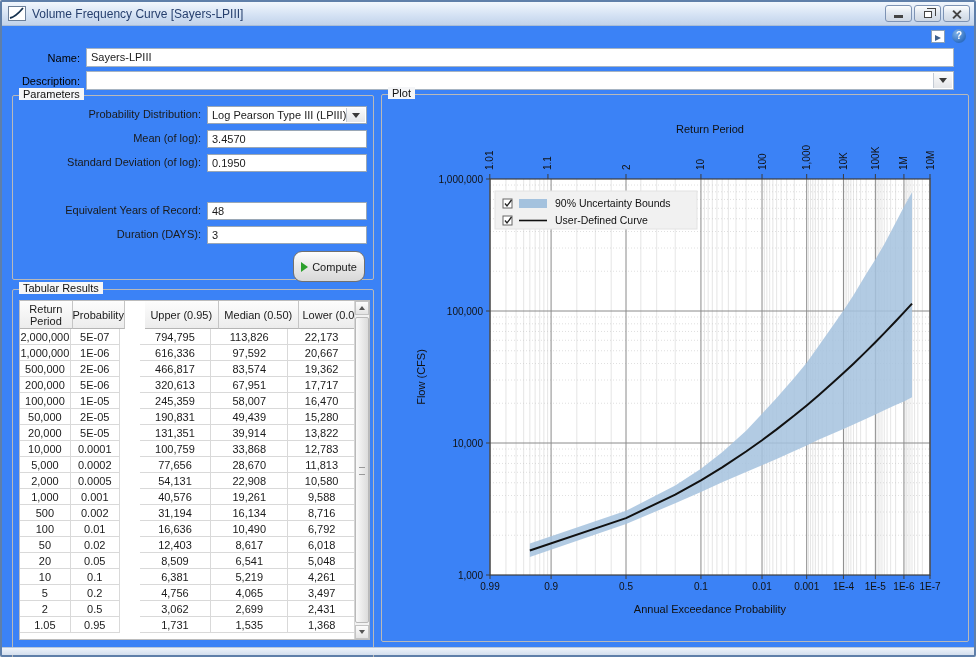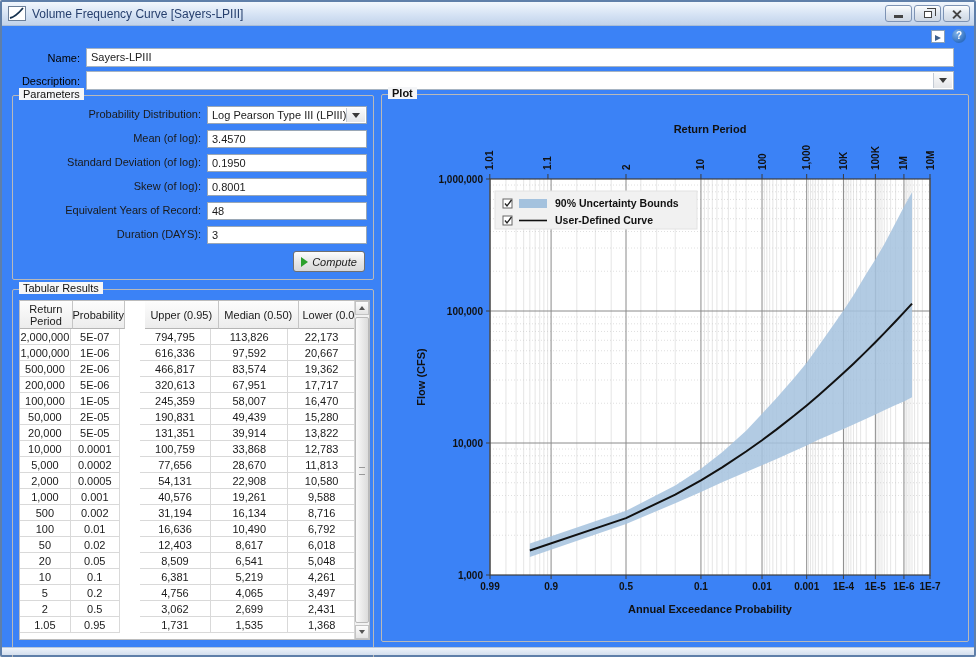--- a/index.html
+++ b/index.html
@@ -57,24 +57,24 @@
   .tri-down { width:0; height:0; border-left:4px solid transparent; border-right:4px solid transparent; border-top:5px solid #3a3a3a; }
   
   .group { position:absolute; border:1px solid #b9b9b9; border-radius:2px; }
   .group-title { position:absolute; top:-8px; left:6px; background:#f5f6f8; padding:0 4px; color:#111; }
   
   .prow { position:absolute; height:18px; }
   .plabel { position:absolute; left:0; width:188px; text-align:right; top:2px; }
   .pfield { position:absolute; left:194px; width:160px; top:0; height:18px;
     background:#fff; border:1px solid #9aa7b5; padding:0 4px; line-height:16px; }
   .compute-btn {
-    position:absolute; right:8px; top:155px; width:72px; height:21px;
-    border:1px solid #707070; border-radius:3px;
+    position:absolute; right:8px; top:155px; width:72px; height:31px;
+    border:1px solid #707070; border-radius:9px;
     background:linear-gradient(#fdfdfd,#e8e8e8 50%,#d8d8d8);
-    display:flex; align-items:center; justify-content:center; gap:4px; font-size:11px;font-style:italic;
+    display:flex; align-items:center; justify-content:center; gap:4px; font-size:11px;
   }
   .play-tri { width:0; height:0; border-left:7px solid #2ca02c; border-top:5px solid transparent; border-bottom:5px solid transparent; }
   
   .tablewrap { position:absolute; left:6px; top:10px; width:351px; height:340px;
     background:#fff; border:1px solid #bcbcbc; overflow:hidden; }
   .thead { display:flex; height:28px; }
   .th { background:linear-gradient(#fdfdfd,#ececec); border-right:1px solid #c5c5c5; border-bottom:1px solid #b5b5b5;
     display:flex; align-items:center; justify-content:center; text-align:center; line-height:12px; padding:0 2px; }
   .tbody { position:absolute; top:28px; left:0; bottom:0; width:336px; overflow:hidden; }
   .tr { display:flex; height:16px; }
@@ -148,24 +148,20 @@
       </div>
     </div>
     <div class="prow" style="top:34px; left:0; right:0;">
       <span class="plabel">Mean (of log):</span>
       <div class="pfield">3.4570</div>
     </div>
     <div class="prow" style="top:58px; left:0; right:0;">
       <span class="plabel">Standard Deviation (of log):</span>
       <div class="pfield">0.1950</div>
     </div>
-    <div class="prow" style="top:82px; left:0; right:0;">
-      <span class="plabel">Skew (of log):</span>
-      <div class="pfield">0.8001</div>
-    </div>
     <div class="prow" style="top:106px; left:0; right:0;">
       <span class="plabel">Equivalent Years of Record:</span>
       <div class="pfield">48</div>
     </div>
     <div class="prow" style="top:130px; left:0; right:0;">
       <span class="plabel">Duration (DAYS):</span>
       <div class="pfield">3</div>
     </div>
 
     <div class="compute-btn">
@@ -324,21 +320,21 @@
             <span class="tri-up-s"></span>
           </div>
         <div class="sthumb"></div>
         <div class="sbtn" style="bottom:0;">
             <span class="tri-dn-s"></span>
           </div>
       </div>
     </div>
   </div>
 
-  <div class="group" style="left:379px; top:92px; width:588px; height:548px;font-weight:bold;">
+  <div class="group" style="left:379px; top:92px; width:588px; height:548px;">
     <span class="group-title">Plot</span>
     <div class="plot-canvas">
       <svg id="chart" width="580" height="535" viewBox="0 0 580 535">
           <rect x="105" y="77" width="440" height="396" fill="#ffffff"></rect>
           <line x1="290.2198599250818" y1="77" x2="290.2198599250818" y2="473" stroke="#d4d4d4" stroke-width="0.6"></line>
           <line x1="271.6730953466605" y1="77" x2="271.6730953466605" y2="473" stroke="#d4d4d4" stroke-width="0.6"></line>
           <line x1="255.82556874126266" y1="77" x2="255.82556874126266" y2="473" stroke="#d4d4d4" stroke-width="0.6"></line>
           <line x1="226.20096489094738" y1="77" x2="226.20096489094738" y2="473" stroke="#d4d4d4" stroke-width="0.6"></line>
           <line x1="210.35343828554954" y1="77" x2="210.35343828554954" y2="473" stroke="#d4d4d4" stroke-width="0.6"></line>
           <line x1="191.8066737071282" y1="77" x2="191.8066737071282" y2="473" stroke="#d4d4d4" stroke-width="0.6"></line>

